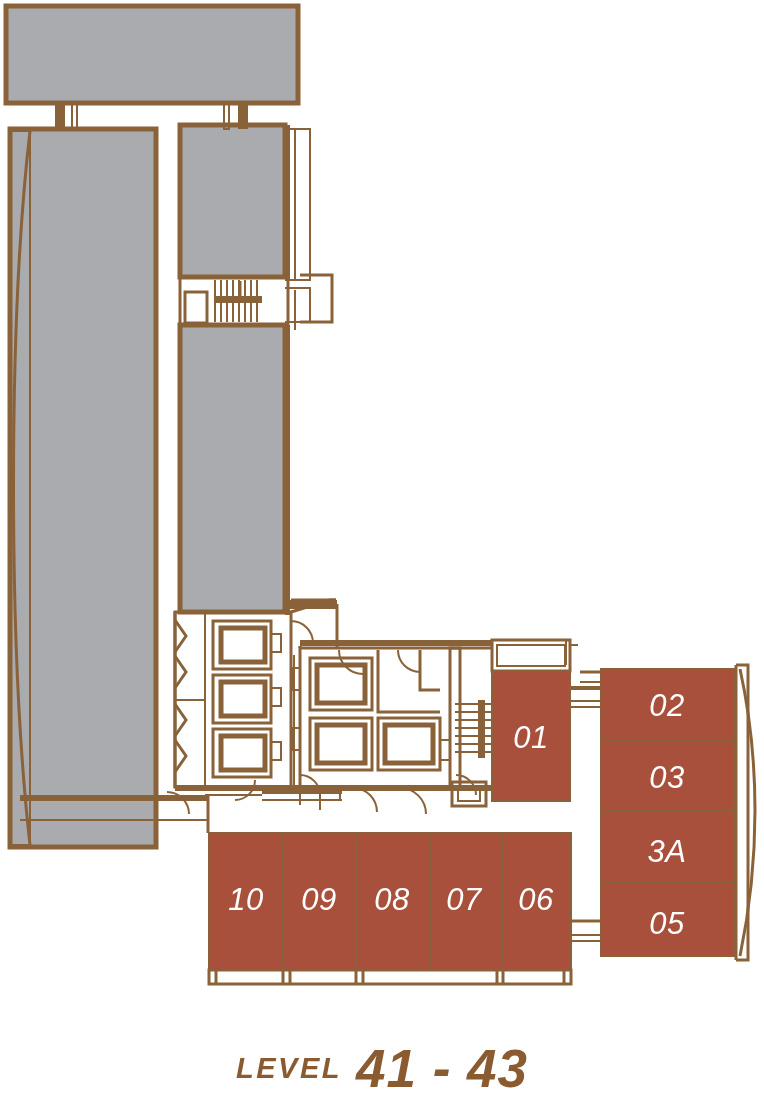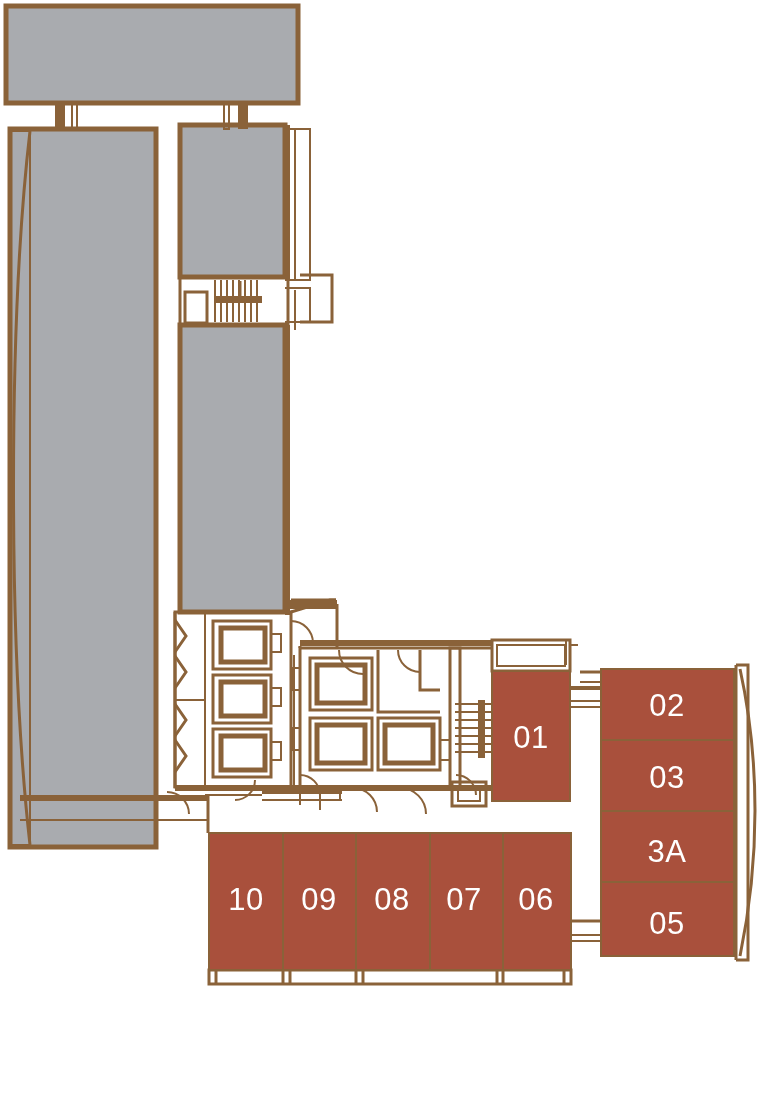--- a/index.html
+++ b/index.html
@@ -13,20 +13,21 @@
     height: 1117px;
     position: relative;
     font-family: "Liberation Sans", sans-serif;
     overflow: hidden;
   }
   #floorplan-root {
     position: absolute;
     left: 0; top: 0;
     width: 764px;
     height: 1093px;
+    font-style: italic;
   }
   #plan-svg {
     position: absolute;
     left: 0; top: 0;
     width: 764px;
     height: 1117px;
     display: block;
   }
   .level-caption {
     position: absolute;
@@ -320,14 +321,17 @@
       </g>
 
       <g>
         <rect x="209" y="833" width="74" height="137" fill="#a9503c" stroke="#8a6239" stroke-width="2"></rect>
         <text class="unit-label" x="246" y="902">10</text>
       </g>
     </g>
 
   </svg>
 
+  <div class="level-caption">
+    <span class="level-word">LEVEL</span><span class="level-range">41 - 43</span>
+  </div>
 
 </div>
 
 </body></html>

